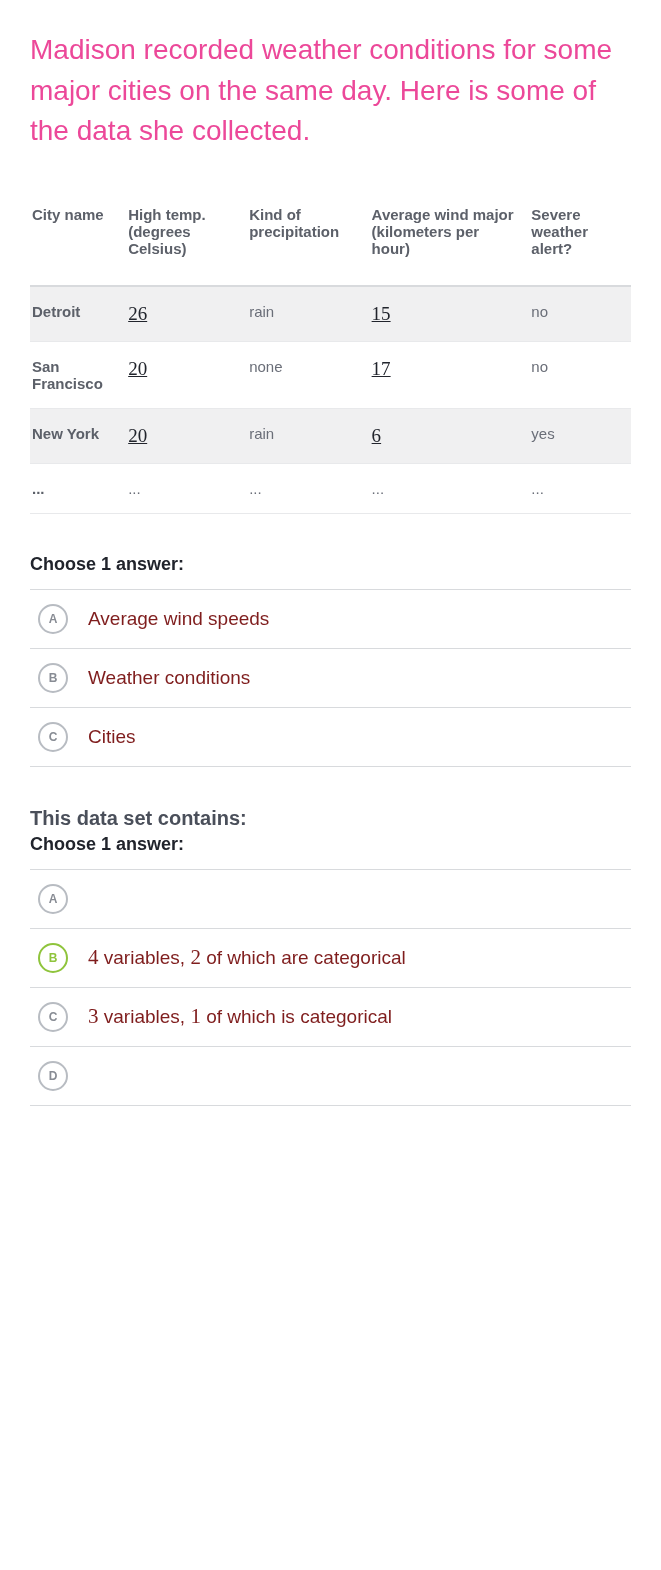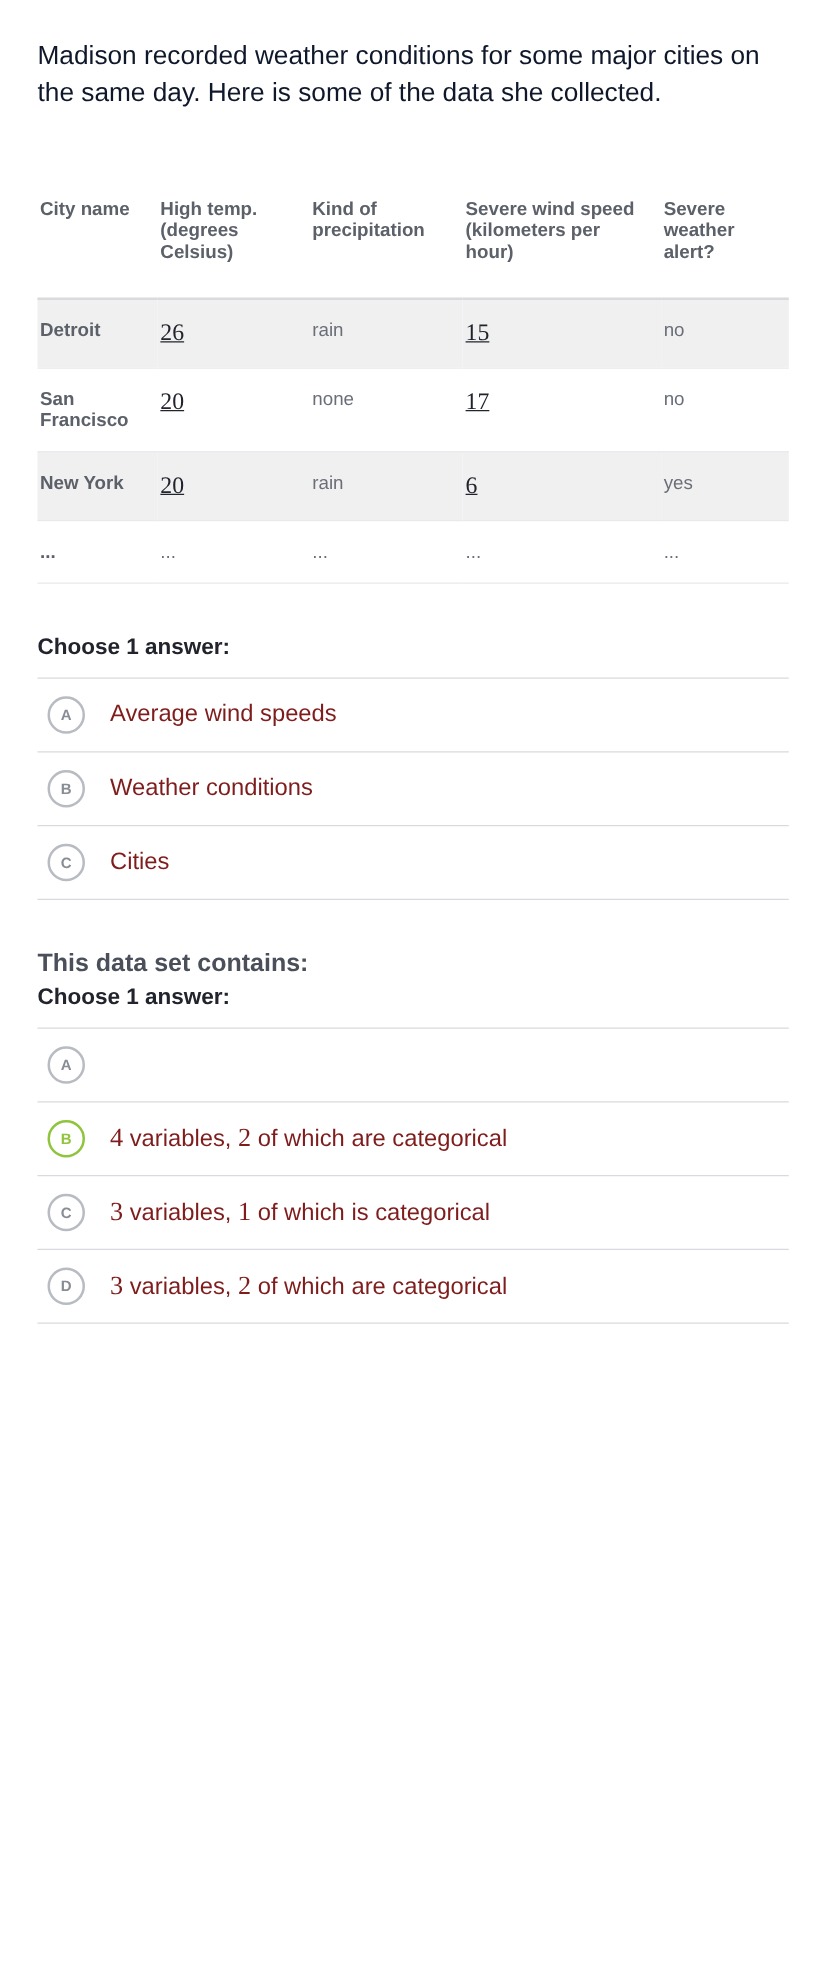--- a/index.html
+++ b/index.html
@@ -4,24 +4,24 @@
 <style>
   * { box-sizing: border-box; margin: 0; padding: 0; }
   body {
     font-family: -apple-system, BlinkMacSystemFont, "Segoe UI", Helvetica, Arial, sans-serif;
     background: #fff;
     width: 661px;
     padding: 30px 30px 60px 30px;
     color: #21242c;
   }
   .intro {
-    font-size: 21px;
+    font-size: 28px;
     line-height: 1.45;
-    color: #0f172a;
-    margin-bottom: 56px;
+    color: #ec4899;
+    margin-bottom: 42px;
   }
   table {
     width: 100%;
     border-collapse: collapse;
     margin-bottom: 40px;
     font-size: 15px;
   }
   th {
     text-align: left;
     font-weight: 700;
@@ -90,21 +90,21 @@
 <body>
 
 <p class="intro">Madison recorded weather conditions for some major cities on the same day. Here is some of the data she collected.</p>
 
 <table>
   <thead>
     <tr>
       <th>City name</th>
       <th>High temp. (degrees Celsius)</th>
       <th>Kind of precipitation</th>
-      <th>Severe wind speed (kilometers per hour)</th>
+      <th>Average wind major (kilometers per hour)</th>
       <th>Severe weather alert?</th>
     </tr>
   </thead>
   <tbody>
     <tr>
       <td>Detroit</td>
       <td><span class="num">26</span></td>
       <td>rain</td>
       <td><span class="num">15</span></td>
       <td>no</td>
@@ -161,16 +161,15 @@
     <div class="choice">
       <div class="bubble selected">B</div>
       <div class="choice-text"><span class="math">4</span><span> variables, </span><span class="math">2</span><span> of which are categorical</span></div>
     </div>
     <div class="choice">
       <div class="bubble">C</div>
       <div class="choice-text"><span class="math">3</span><span> variables, </span><span class="math">1</span><span> of which is categorical</span></div>
     </div>
     <div class="choice">
       <div class="bubble">D</div>
-      <div class="choice-text"><span class="math">3</span><span> variables, </span><span class="math">2</span><span> of which are categorical</span></div>
     </div>
   </div>
 </div>
 
 </body></html>

